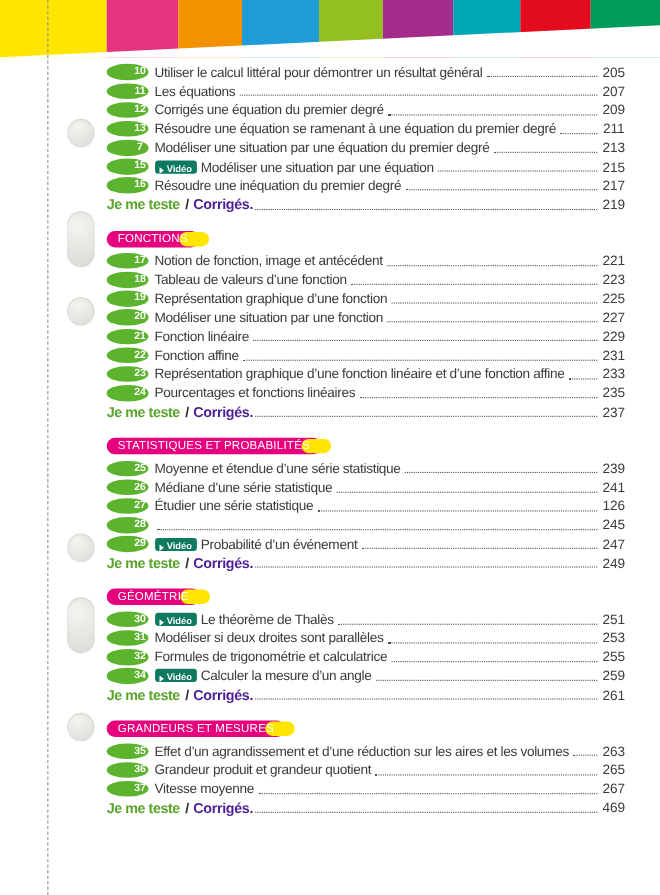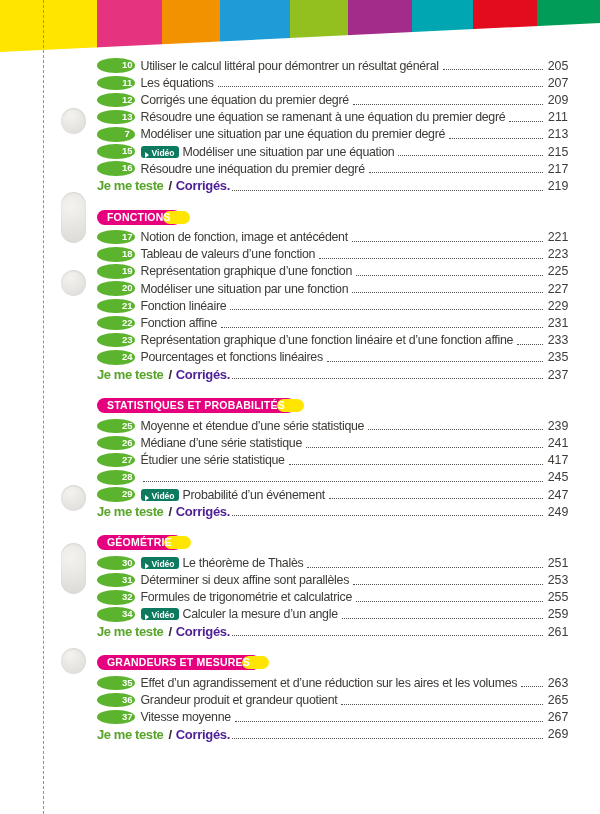--- a/index.html
+++ b/index.html
@@ -20,21 +20,21 @@
     background:radial-gradient(circle at 38% 28%, #f4f3f0 0%, #e6e5e2 55%, #d9d8d5 100%);
     box-shadow:inset 0 1px 2px rgba(0,0,0,0.10), 0 1px 1px rgba(255,255,255,0.9);}
   .hole.circle{height:26px;border-radius:50%;}
   .hole.pill{height:51px;border-radius:13px;}
 
   
   .toc{position:absolute;left:97px;top:57px;width:473px;z-index:4;color:#3d3a37;}
   .section{margin-bottom:12px;}
 
   .badge{position:relative;display:inline-block;background:#e6007e;color:#fff;
-    font-weight:bold;font-size:10.5px;line-height:15px;height:15px;padding:0 10px;
+    font-weight:normal;font-size:10.5px;line-height:15px;height:15px;padding:0 10px;
     border-radius:9px;letter-spacing:.2px;margin-bottom:4px;z-index:0;text-align:center;}
   .badge::after{content:"";position:absolute;top:1px;right:-9px;width:27px;height:13px;
     background:#ffe500;border-radius:8px;z-index:-1;}
 
   .row{display:flex;align-items:center;height:17.2px;font-size:12.4px;
     letter-spacing:-0.3px;white-space:nowrap;}
   .num{flex:0 0 14.5px;height:14.5px;border-radius:50%;background:#5cb32d;color:#fff;
     font-size:9.5px;line-height:14.5px;font-weight:bold;text-align:center;
     margin-right:6px;letter-spacing:0;padding-left:23px;}
   .video{display:inline-flex;align-items:flex-end;background:#0d7a5f;color:#fff;
@@ -190,21 +190,21 @@
           <span class="pagenum">239</span>
         </div><div class="row">
           <span class="num">26</span>
           <span class="label">Médiane d’une série statistique</span>
           <span class="leader"></span>
           <span class="pagenum">241</span>
         </div><div class="row">
           <span class="num">27</span>
           <span class="label">Étudier une série statistique</span>
           <span class="leader"></span>
-          <span class="pagenum">417</span>
+          <span class="pagenum">126</span>
         </div><div class="row">
           <span class="num">28</span>
           <span class="leader"></span>
           <span class="pagenum">245</span>
         </div><div class="row">
           <span class="num">29</span>
           <span class="video">
             <span class="play"></span>
             <span>Vidéo</span>
           </span>
@@ -222,21 +222,21 @@
           <span class="num">30</span>
           <span class="video">
             <span class="play"></span>
             <span>Vidéo</span>
           </span>
           <span class="label">Le théorème de Thalès</span>
           <span class="leader"></span>
           <span class="pagenum">251</span>
         </div><div class="row">
           <span class="num">31</span>
-          <span class="label">Déterminer si deux affine sont parallèles</span>
+          <span class="label">Modéliser si deux droites sont parallèles</span>
           <span class="leader"></span>
           <span class="pagenum">253</span>
         </div><div class="row">
           <span class="num">32</span>
           <span class="label">Formules de trigonométrie et calculatrice</span>
           <span class="leader"></span>
           <span class="pagenum">255</span>
         </div><div class="row">
           <span class="num">34</span>
           <span class="video">
@@ -266,16 +266,16 @@
         </div><div class="row">
           <span class="num">37</span>
           <span class="label">Vitesse moyenne</span>
           <span class="leader"></span>
           <span class="pagenum">267</span>
         </div><div class="row footer-row">
           <span class="test">Je me teste</span>
           <span class="sep">/</span>
           <span class="answers">Corrigés.</span>
           <span class="leader"></span>
-          <span class="pagenum">269</span>
+          <span class="pagenum">469</span>
         </div></section>
     </div>
 </div>
 
 </body></html>

